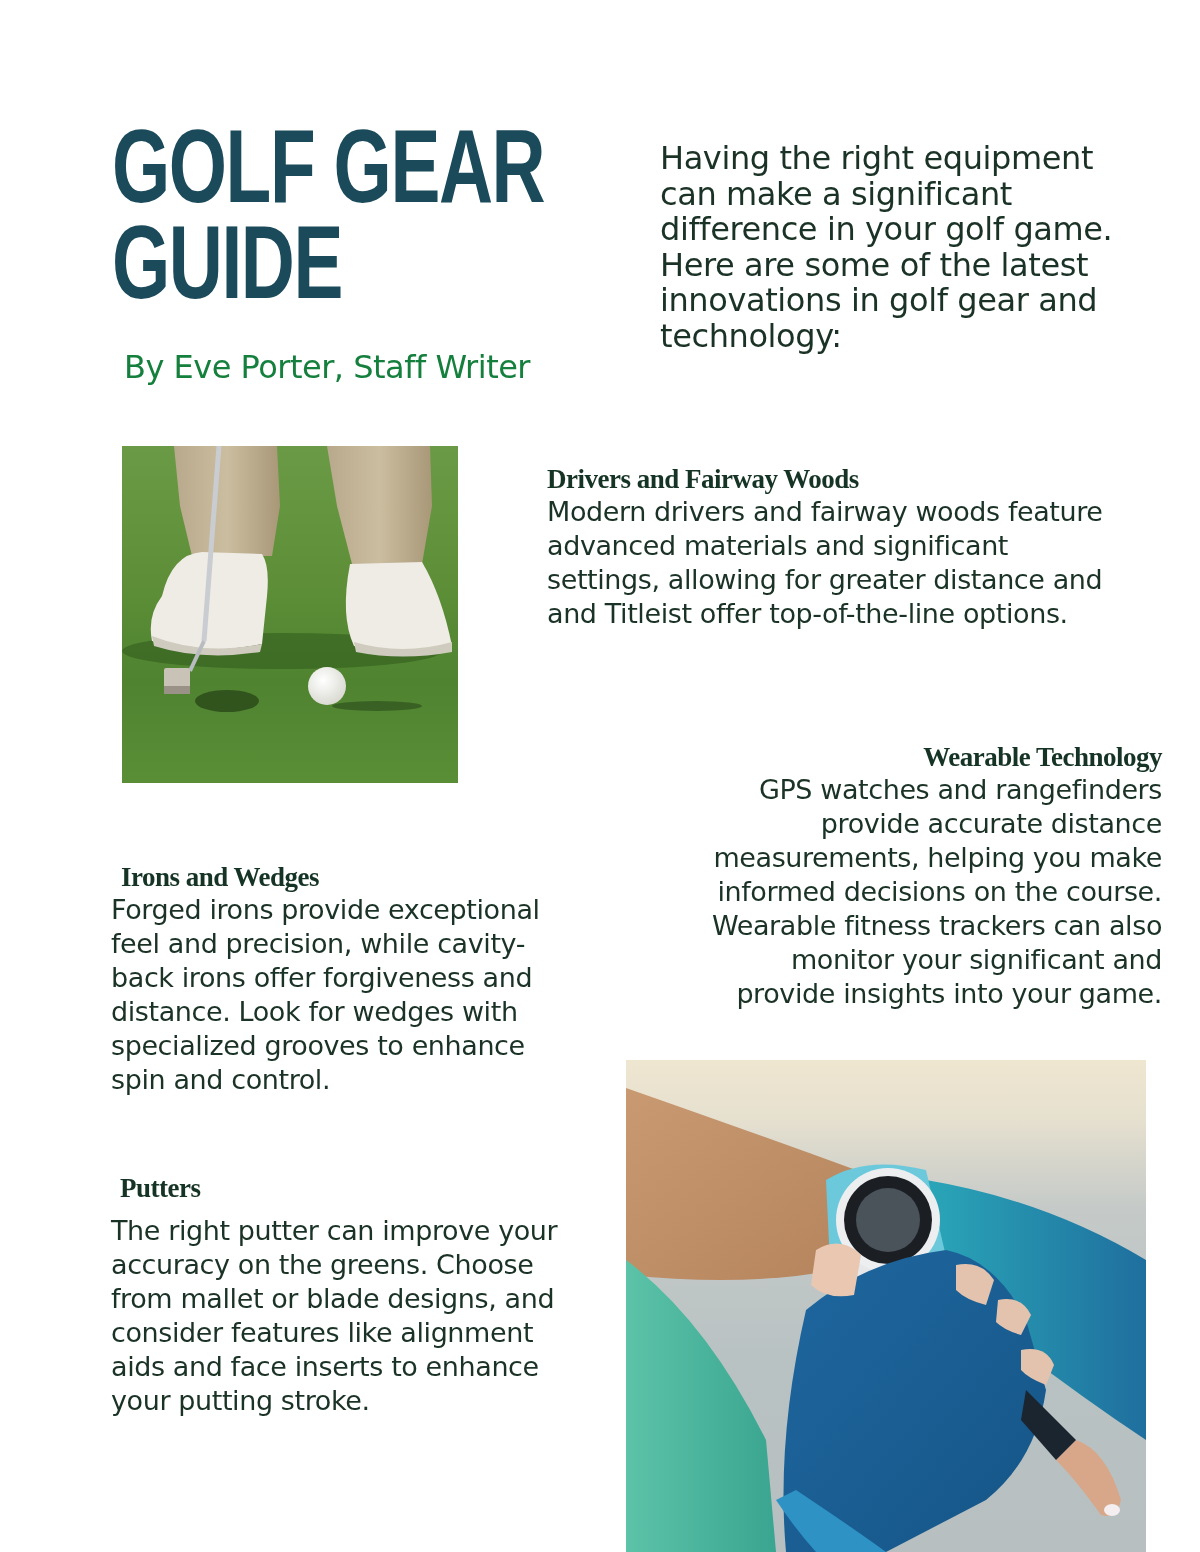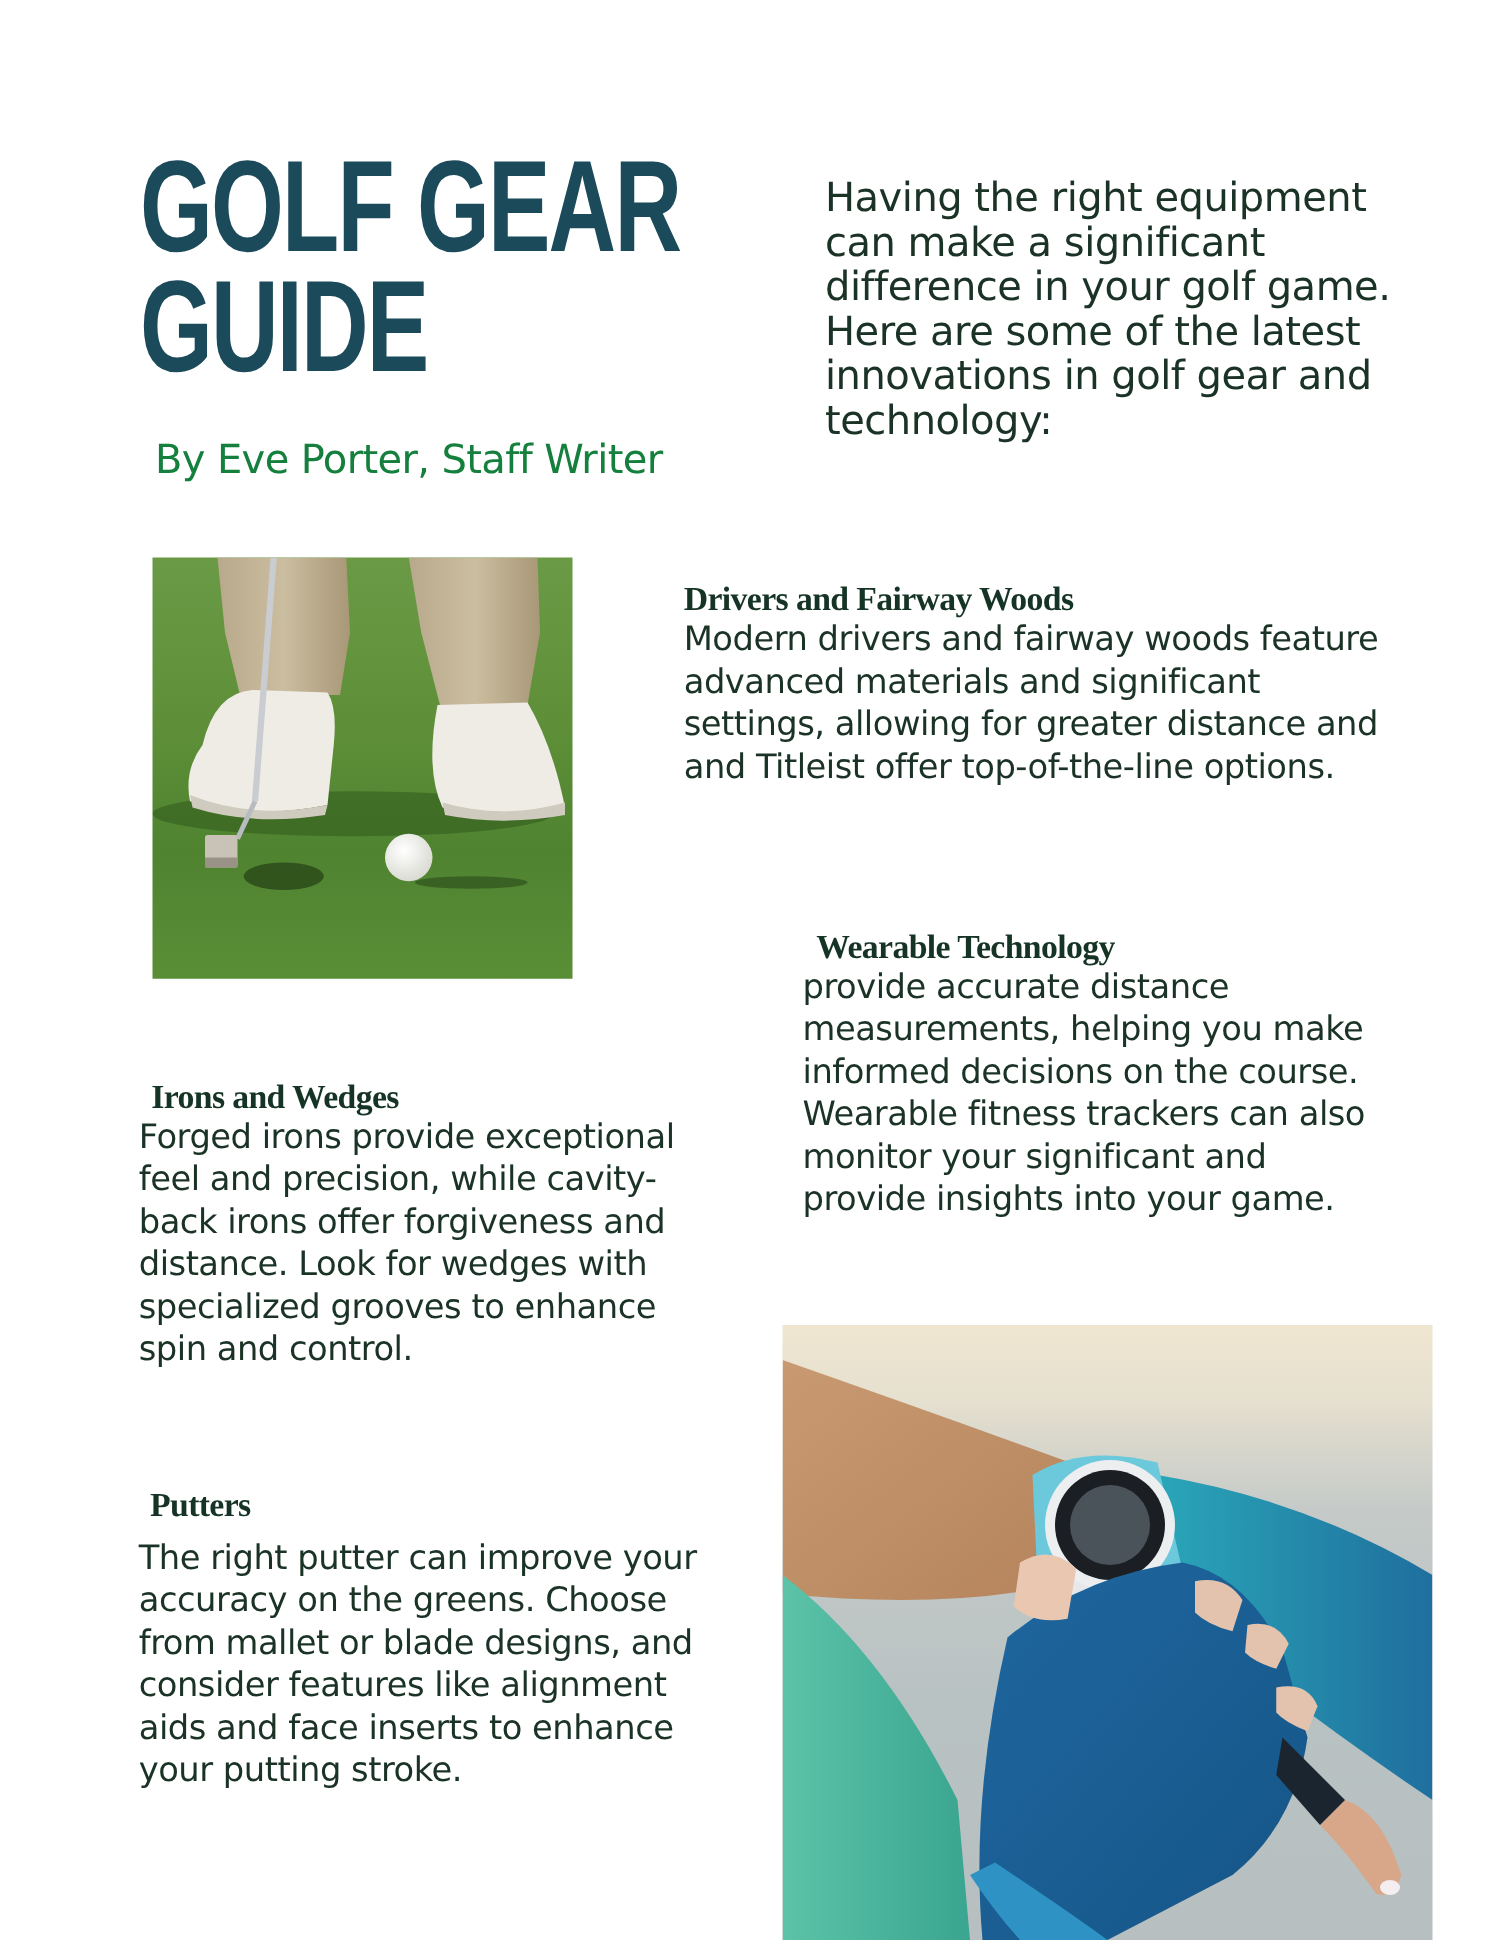--- a/index.html
+++ b/index.html
@@ -106,23 +106,24 @@
 <div class="abs" style="left:547px; top:464px; width:620px;">
   <div class="section-heading">Drivers and Fairway Woods</div>
   <div class="section-body">
     <div>Modern drivers and fairway woods feature</div>
     <div>advanced materials and significant</div>
     <div>settings, allowing for greater distance and</div>
     <div>and Titleist offer top-of-the-line options.</div>
   </div>
 </div>
 
-<div class="abs" style="left:642px; top:742px; width:520px;">
+<div class="abs" style="left:642px; top:742px; width:520px;text-align:right;">
   <div class="section-heading" style="padding-left:11px;">Wearable Technology</div>
   <div class="section-body">
+    <div>GPS watches and rangefinders</div>
     <div>provide accurate distance</div>
     <div>measurements, helping you make</div>
     <div>informed decisions on the course.</div>
     <div>Wearable fitness trackers can also</div>
     <div>monitor your significant and</div>
     <div>provide insights into your game.</div>
   </div>
 </div>
 
 <div class="abs" style="left:111px; top:862px; width:500px;">
@@ -131,21 +132,21 @@
     <div>Forged irons provide exceptional</div>
     <div>feel and precision, while cavity-</div>
     <div>back irons offer forgiveness and</div>
     <div>distance. Look for wedges with</div>
     <div>specialized grooves to enhance</div>
     <div>spin and control.</div>
   </div>
 </div>
 
 <div class="abs" style="left:111px; top:1173px; width:500px;">
-  <div class="section-heading" style="padding-left:9px; margin-bottom:10px;margin-top:16px;">Putters</div>
+  <div class="section-heading" style="padding-left:9px; margin-bottom:10px;">Putters</div>
   <div class="section-body">
     <div>The right putter can improve your</div>
     <div>accuracy on the greens. Choose</div>
     <div>from mallet or blade designs, and</div>
     <div>consider features like alignment</div>
     <div>aids and face inserts to enhance</div>
     <div>your putting stroke.</div>
   </div>
 </div>
 

